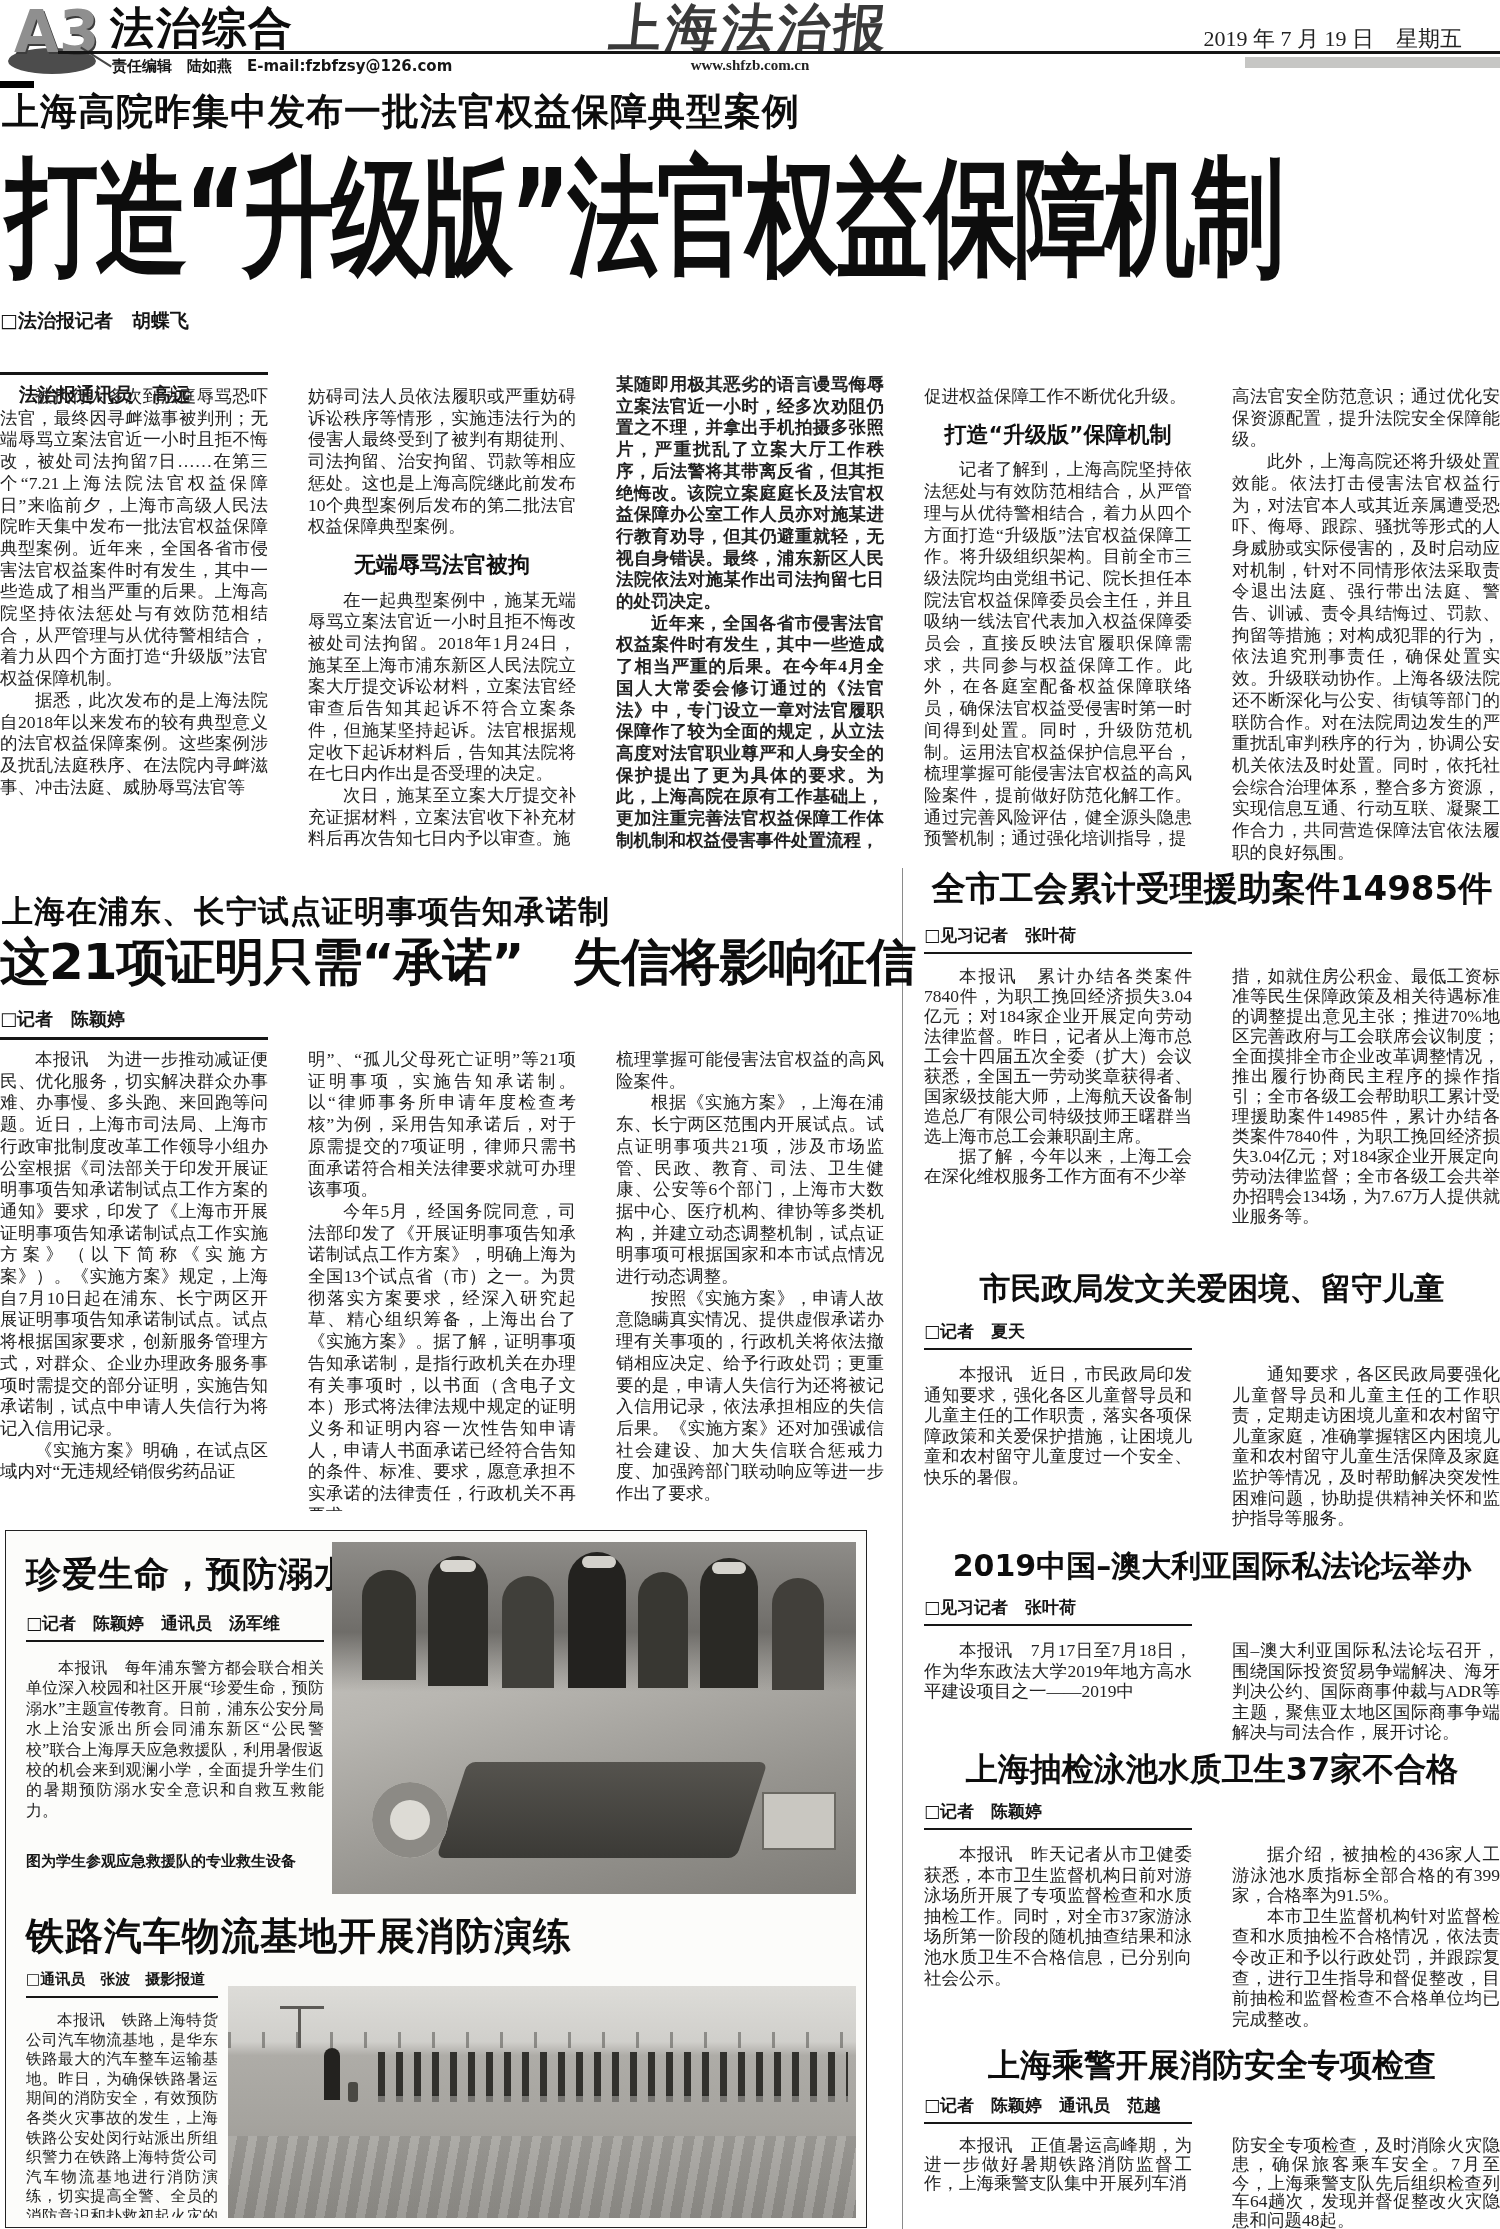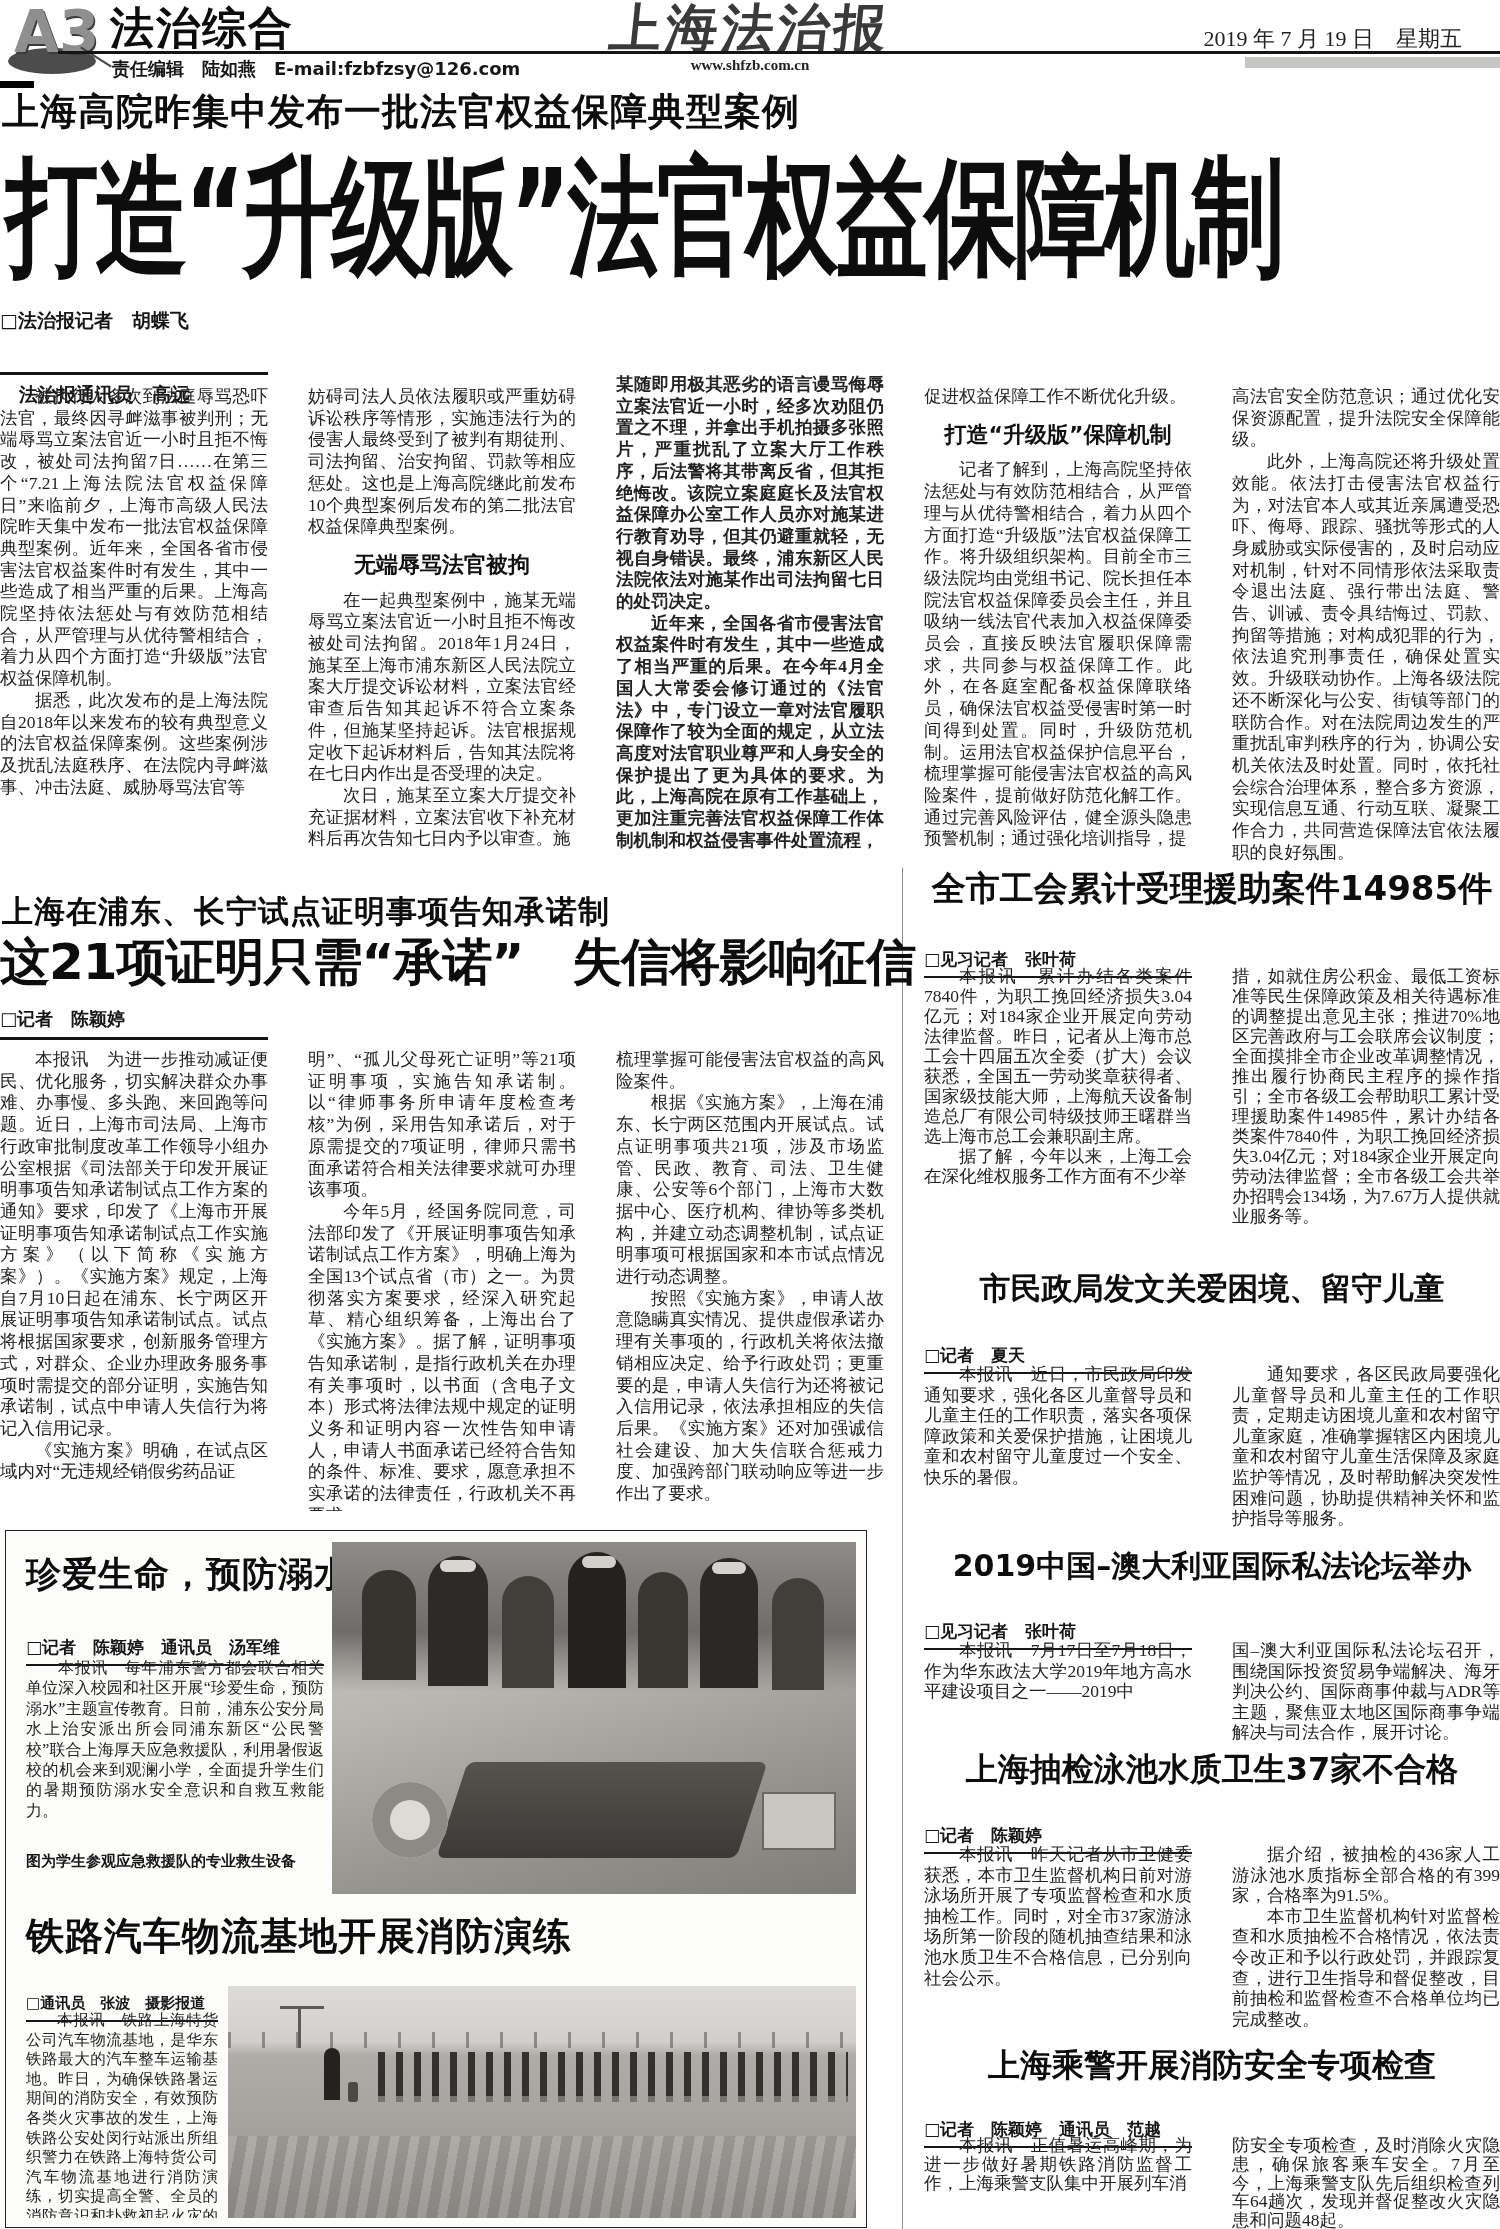--- a/index.html
+++ b/index.html
@@ -7,21 +7,21 @@
         font-family:"Liberation Serif","DejaVu Serif",serif;color:#1c1c1c;}
   .abs{position:absolute;}
   .sans{font-family:"DejaVu Sans","Liberation Sans",sans-serif;}
   .hl{font-family:"DejaVu Sans","Liberation Sans",sans-serif;font-weight:bold;color:#0d0d0d;line-height:1.08;}
   .col{position:absolute;width:268px;font-size:17.5px;line-height:21.7px;text-align:justify;overflow:hidden;color:#222;}
   .col p{margin:0;text-indent:2em;}
   .col p.cont{text-indent:0;}
   .subhead{font-family:"DejaVu Sans","Liberation Sans",sans-serif;font-weight:bold;font-size:22px;
            text-align:center;text-indent:0;margin:16px 0 14px 0;color:#111;}
   .byline{font-family:"DejaVu Sans","Liberation Sans",sans-serif;font-weight:bold;font-size:17px;color:#161616;}
-  .byline-block{position:absolute;border-bottom:2.5px solid #161616;margin-top:24px;}
+  .byline-block{position:absolute;border-bottom:2.5px solid #161616;}
   .rh{position:absolute;left:924px;width:576px;text-align:center;}
   .photo{position:absolute;overflow:hidden;}
   .pp{position:absolute;}
 </style>
 </head>
 <body>
 
 <div class="page">
 
   <div class="abs" style="left:6px;top:4px;width:96px;height:74px;">
@@ -32,21 +32,21 @@
 
   <div class="abs hl" style="left:110px;top:4px;font-size:44px;letter-spacing:2px;">法治综合</div>
 
   <div class="abs hl" style="left:520px;top:0px;width:460px;text-align:center;font-size:52px;letter-spacing:4px;color:#3a3a3a;
               font-family:'DejaVu Serif','Liberation Serif',serif;transform:skewX(-6deg);">上海法治报</div>
 
   <div class="abs" style="left:1150px;top:24px;width:312px;text-align:right;font-size:22px;color:#222;">2019 年 7 月 19 日　星期五</div>
 
   <div class="abs" style="left:58px;top:51px;width:1442px;height:3px;background:#151515;"></div>
 
-  <div class="abs byline" style="left:112px;top:57px;font-size:18px;">责任编辑　陆如燕　E-mail:fzbfzsy@126.com</div>
+  <div class="abs byline" style="left:112px;top:57px;font-size:15px;">责任编辑　陆如燕　E-mail:fzbfzsy@126.com</div>
   <div class="abs" style="left:520px;top:57px;width:460px;text-align:center;font-size:15px;font-weight:bold;color:#222;">www.shfzb.com.cn</div>
   <div class="abs" style="left:1245px;top:57px;width:255px;height:11px;background:#c6c6c4;"></div>
 
   <div class="abs" style="left:0;top:80px;width:1500px;height:786px;">
     <div class="abs" style="left:0;top:1px;width:34px;height:7px;background:#000;"></div>
     <div class="abs hl" style="left:2px;top:12px;font-size:37px;letter-spacing:1px;">上海高院昨集中发布一批法官权益保障典型案例</div>
     <div class="abs hl" style="left:6px;top:68px;font-size:128px;white-space:nowrap;letter-spacing:-4px;transform:scaleX(.72);transform-origin:0 0;font-weight:bold;">打造“升级版”法官权益保障机制</div>
 
     <div class="abs byline" style="left:0;top:228px;font-size:19px;">□法治报记者　胡蝶飞</div>
     <div class="abs byline" style="left:0;top:258px;font-size:19px;margin-top:44px;">　法治报通讯员　高远</div>

